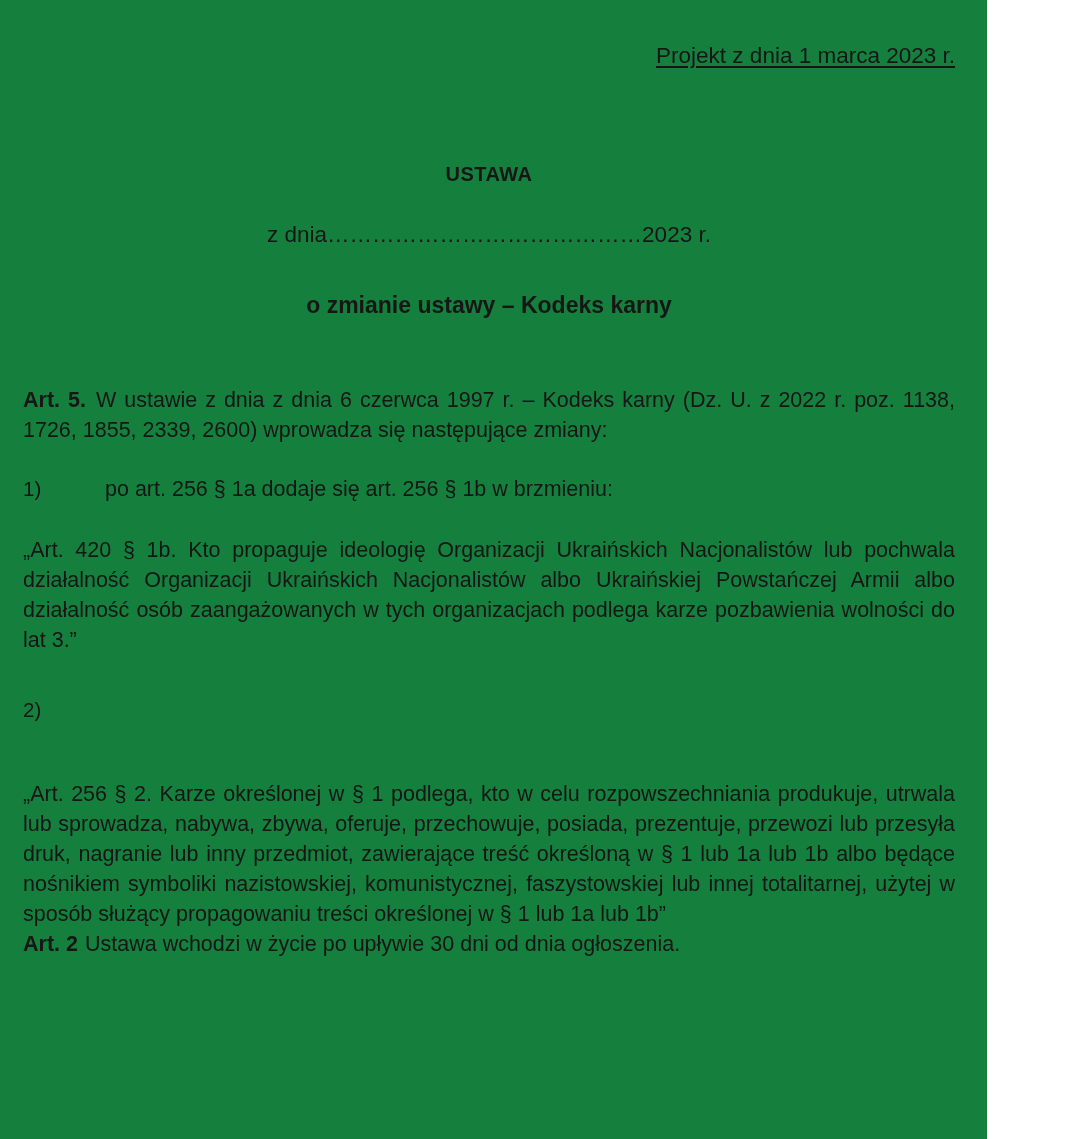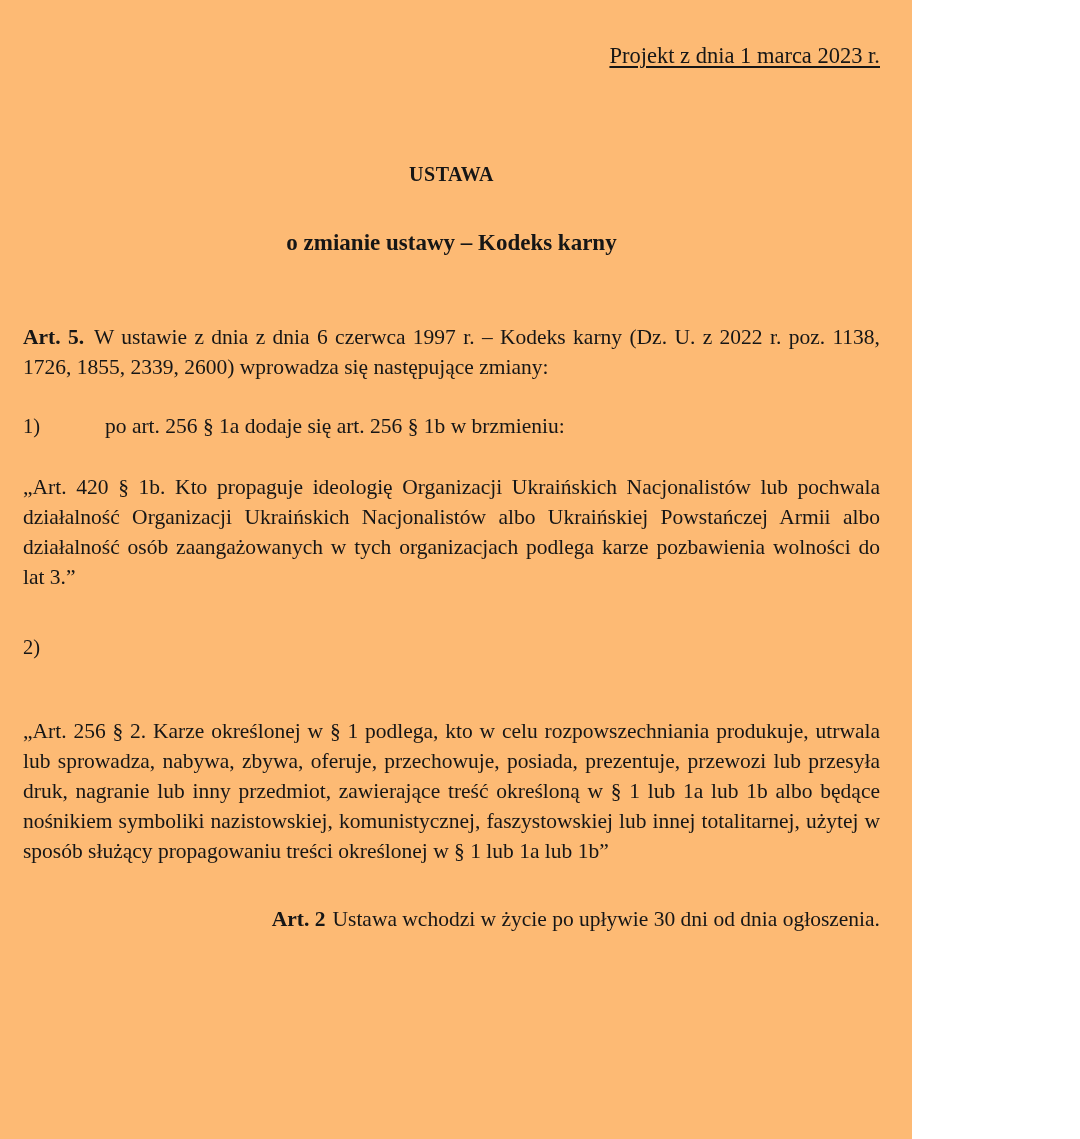--- a/index.html
+++ b/index.html
@@ -2,26 +2,26 @@
 <html lang="pl"><head>
 <meta charset="utf-8">
 <style>
   html, body {
     margin: 0;
     padding: 0;
     background: #ffffff;
   }
   .page {
     position: relative;
-    width: 912px;
+    width: 987px;
     height: 1139px;
     box-sizing: border-box;
-    background: #fdba74;
+    background: #15803d;
     color: #161616;
-    font-family: Liberation Serif, serif;
+    font-family: Liberation Sans, sans-serif;
     padding: 42px 32px 0 23px;
     overflow: hidden;
   }
   .header-right {
     text-align: right;
     font-size: 22.5px;
     line-height: 1.2;
   }
   .header-right .u {
     text-decoration: underline;
@@ -68,35 +68,35 @@
   .list-item .num {
     flex: 0 0 82px;
     font-size: 20.5px;
   }
   .quote {
     margin-top: 31px;
   }
   .item2 { margin-top: 40px; }
   .quote2 { margin-top: 54px; }
   .art2 {
-    margin-top: 38px;
-    text-align: right;
+    text-align: left;
   }
 </style>
 </head>
 <body>
 
 <div class="page">
 
   <div class="header-right">
     <span class="u">Projekt z dnia 1 marca 2023 r.</span>
   </div>
 
   <div class="doc-title">USTAWA</div>
 
+  <div class="date-line">z dnia……………………………………2023 r.</div>
 
   <div class="subtitle">o zmianie ustawy – Kodeks karny</div>
 
   <div class="para art1">
     <span class="lbl">Art. 5.</span><span>W ustawie z dnia z dnia 6 czerwca 1997 r. – Kodeks karny (Dz. U. z 2022 r. poz. 1138, 1726, 1855, 2339, 2600) wprowadza się następujące zmiany:</span>
   </div>
 
   <div class="list-item">
     <span class="num">1)</span>
     <span class="txt">po art. 256 § 1a dodaje się art. 256 § 1b w brzmieniu:</span>

